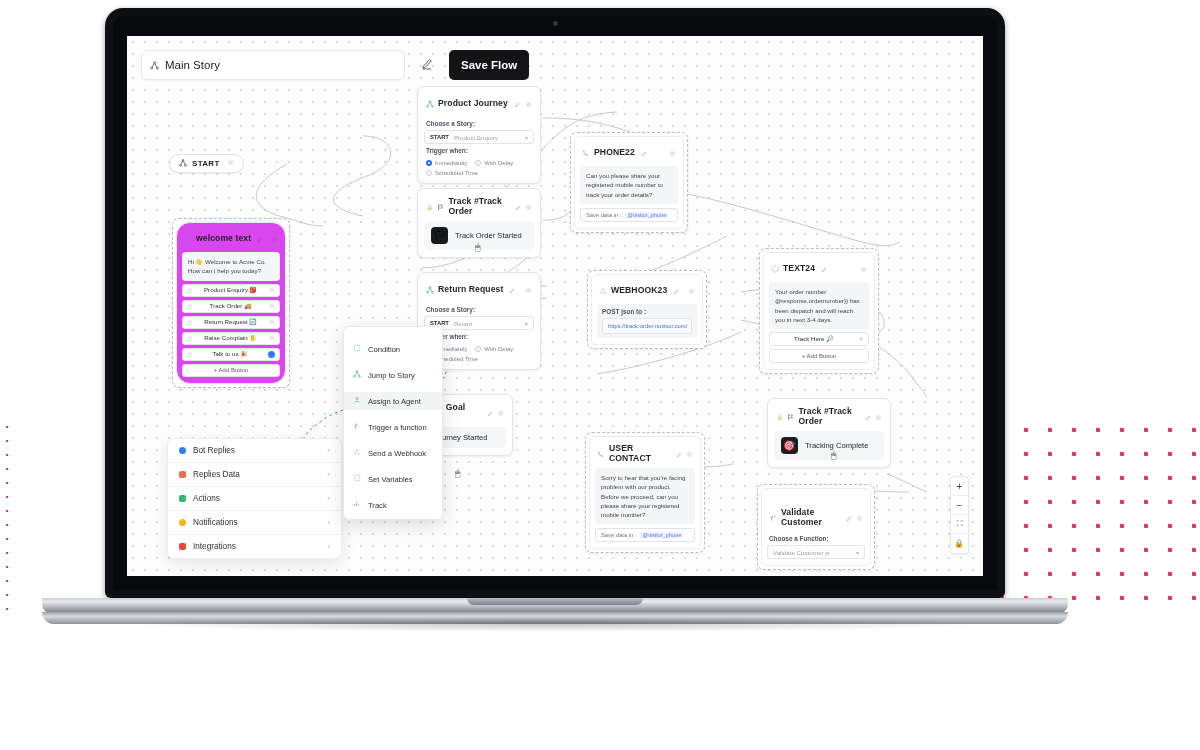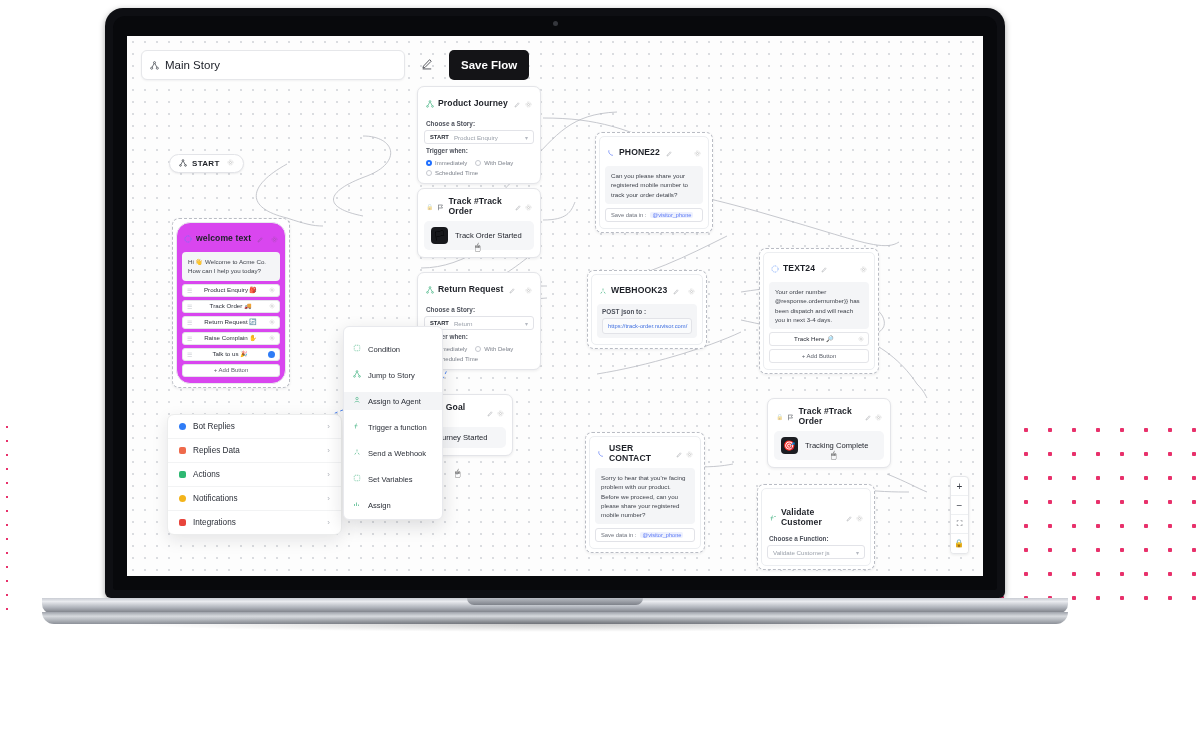--- a/index.html
+++ b/index.html
@@ -178,21 +178,21 @@
     display:flex; align-items:center; gap:7px;
     padding:4px 9px; font-size:7.6px; color:#2b2f38; cursor:pointer;margin-top:8px;
   }
   .ctxmenu .it.hover { background:#f3f4f6; }
 
   
   .catpanel {
     position:absolute; width:175px; background:#fff;
     border:1px solid #eceded; border-radius:7px;
     box-shadow:0 5px 16px rgba(20,22,30,.10);
-    z-index:30; overflow:hidden;
+    z-index:30; overflow:hidden;margin-top:24px;
   }
   .catpanel .crow {
     display:flex; align-items:center; gap:7px;
     padding:7px 11px; font-size:8.2px; color:#2b2f38;
     border-bottom:1px solid #f2f3f4; cursor:pointer;
   }
   .catpanel .crow:last-child { border-bottom:none; }
   .catpanel .chev { margin-left:auto; color:#b0b4bb; font-size:8px; }
   .swatch { width:7px; height:7px; border-radius:2px; }
 
@@ -447,21 +447,21 @@
                     <circle cx="8" cy="8" r="5.6" fill="none" stroke="#555" stroke-width="1.3" stroke-dasharray="1.6 1.6"></circle>
                   </svg>
               </span>
             </div>
             <div class="msg-row">
               <span class="ico" style="background:#17181c;">🏳</span>
               <span class="mtxt">Track Order Started</span>
             </div>
           </div>
 
-          <div class="node sel" style="left:468px; top:96px; width:118px;">
+          <div class="node sel" style="left:443px; top:96px; width:118px;">
             <div style="border:1px solid #eceef1;border-radius:5px;padding:4px 5px 6px;background:#fff;">
               <div class="node-head">
                 <span>
                   <svg width="8" height="8" viewBox="0 0 16 16">
                       <path d="M4,2.5 C3,4 3.4,7 5.5,9.6 C7.6,12 10.5,13 12,12.4" fill="none" stroke="#5b79f5" stroke-width="1.4"></path>
                     </svg>
                 </span>
                 <span class="nm">PHONE22</span>
                 <span class="pen">
                   <svg width="6" height="6" viewBox="0 0 16 16">
@@ -792,21 +792,21 @@
             <div class="it">
               <span>
                 <svg width="8" height="8" viewBox="0 0 16 16">
                     <g stroke="#3fb27f" stroke-width="1.4">
                       <path d="M3,12 L3,8"></path>
                       <path d="M7,12 L7,5"></path>
                       <path d="M11,12 L11,9"></path>
                     </g>
                   </svg>
               </span>
-              <span>Assign</span>
+              <span>Track</span>
             </div>
           </div>
 
           <span class="cursor-ico" style="left:348px; top:206px;">🖱</span>
           <span class="cursor-ico" style="left:328px; top:432px;">🖱</span>
           <span class="cursor-ico" style="left:704px; top:414px;">🖱</span>
           <span class="cursor-ico" style="left:272px; top:370px; font-size:10px;">👆</span>
 
           <div class="zoomctl">
             <div class="zb">

